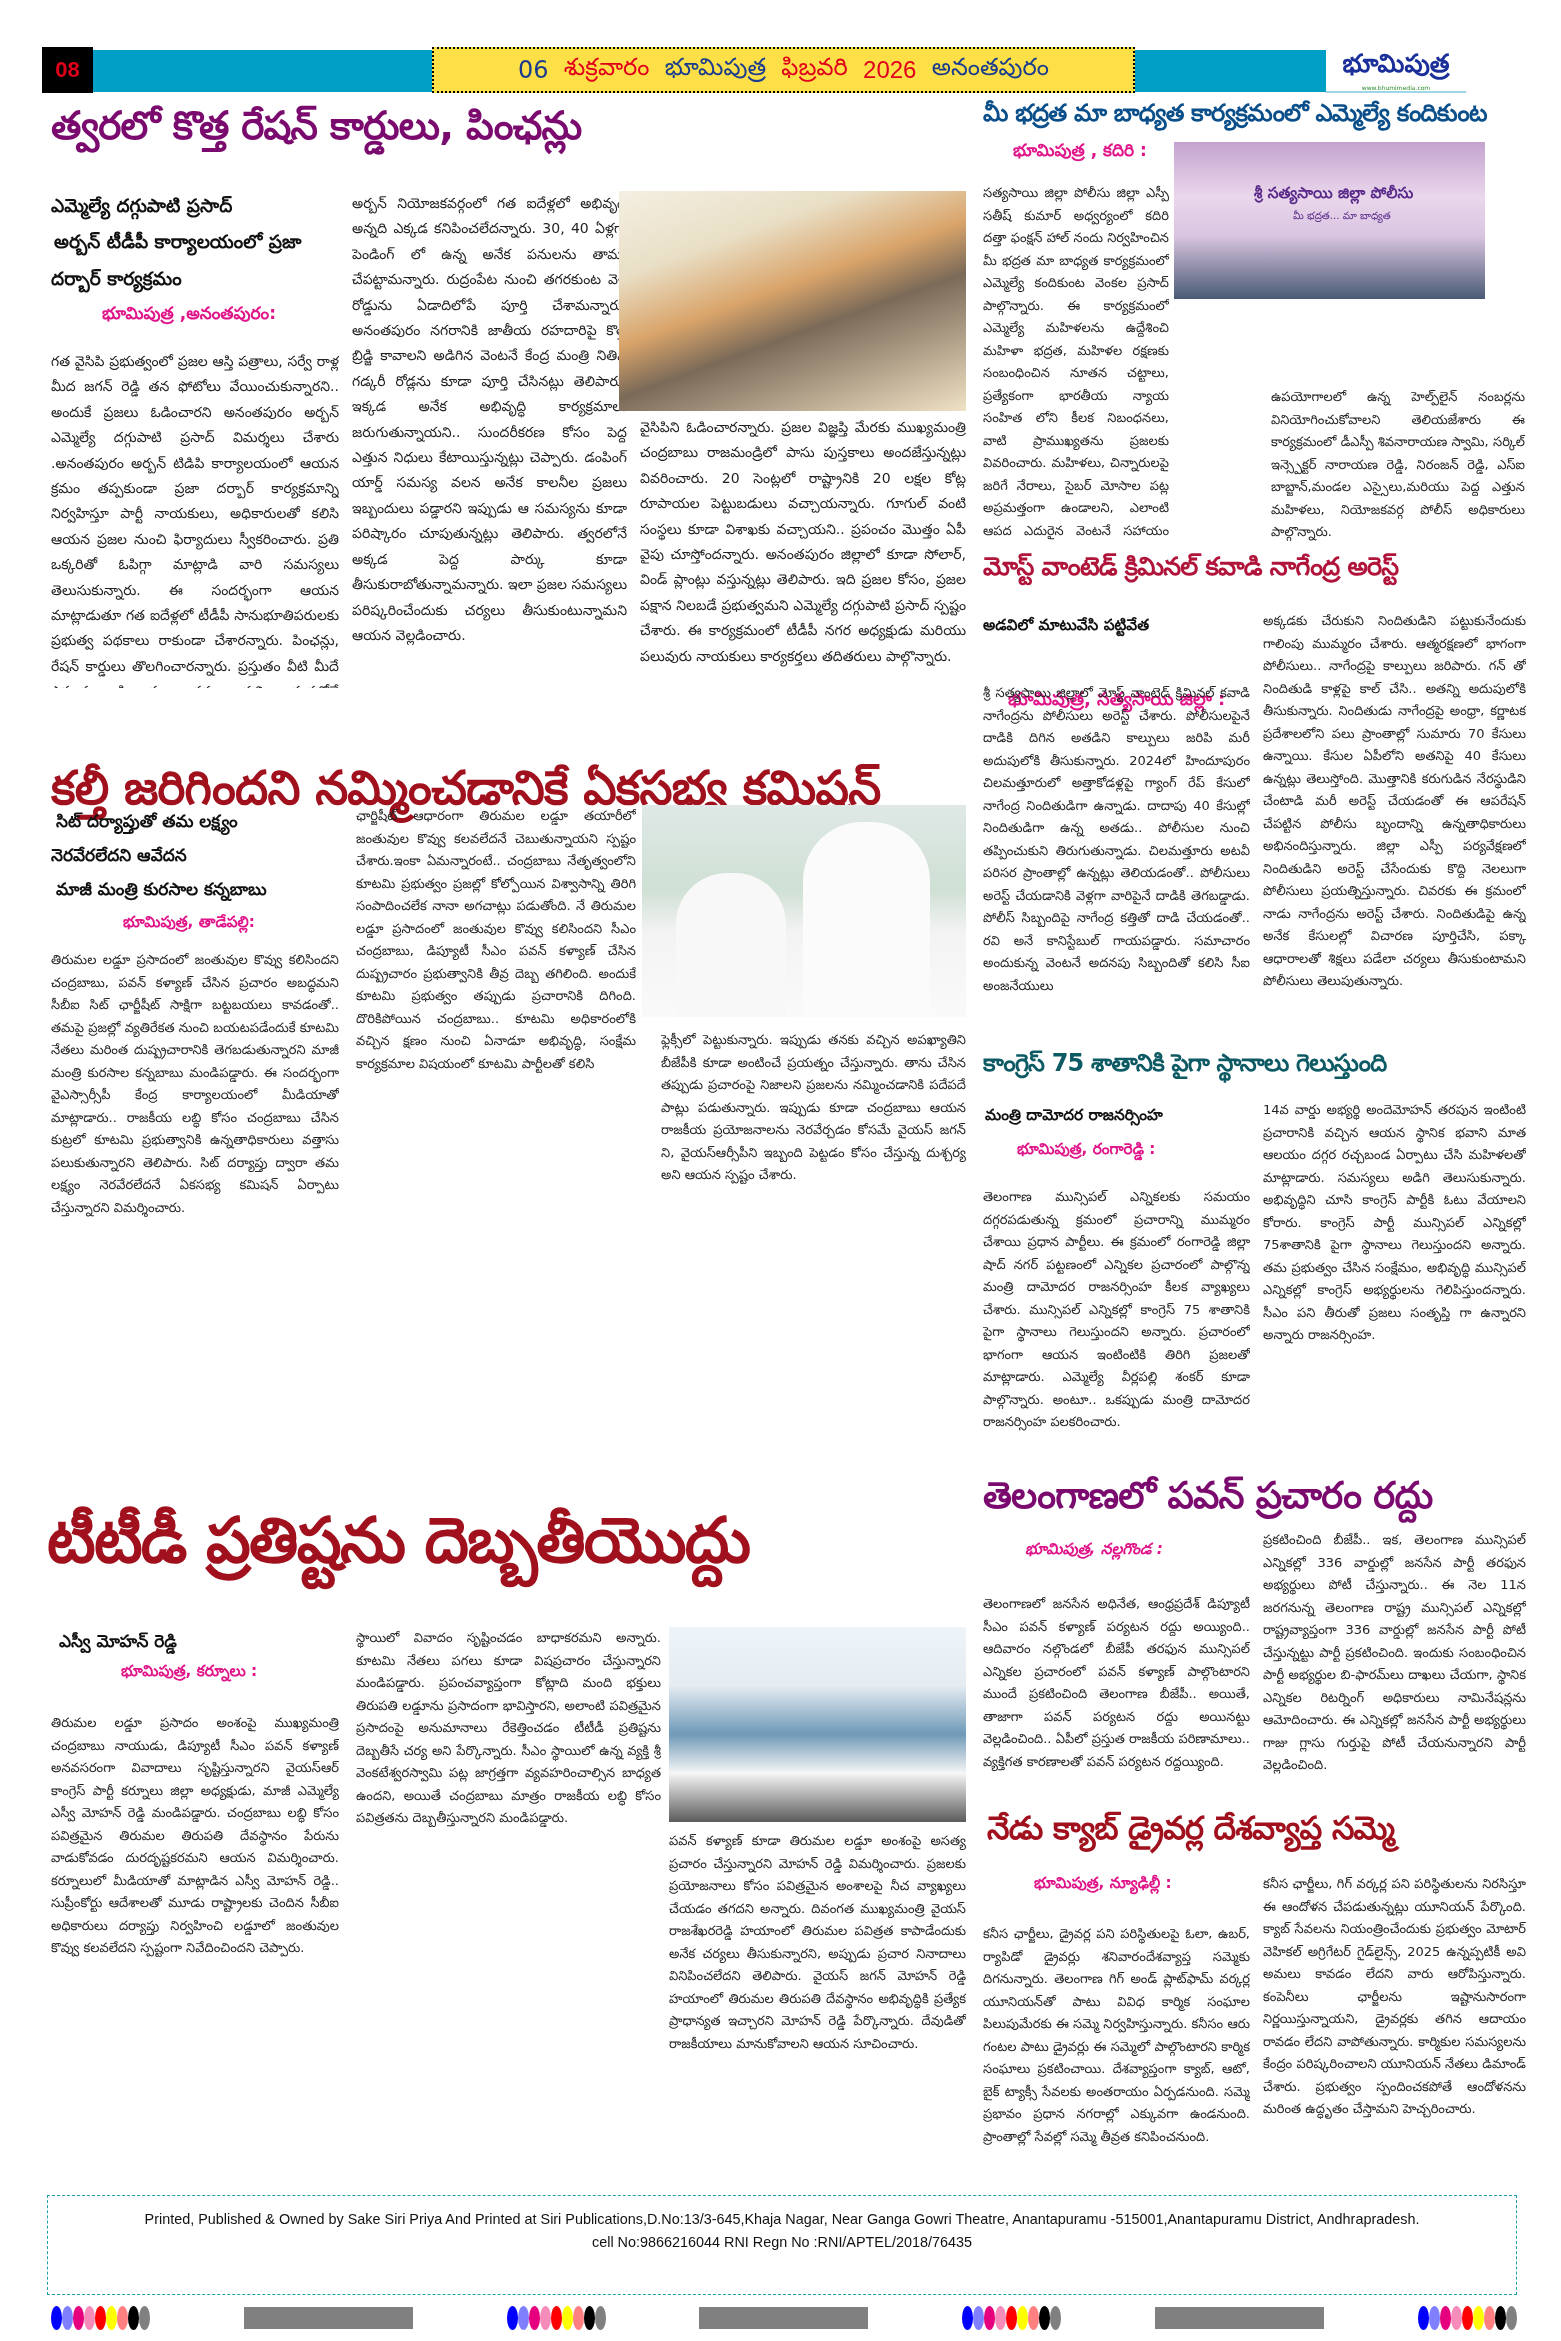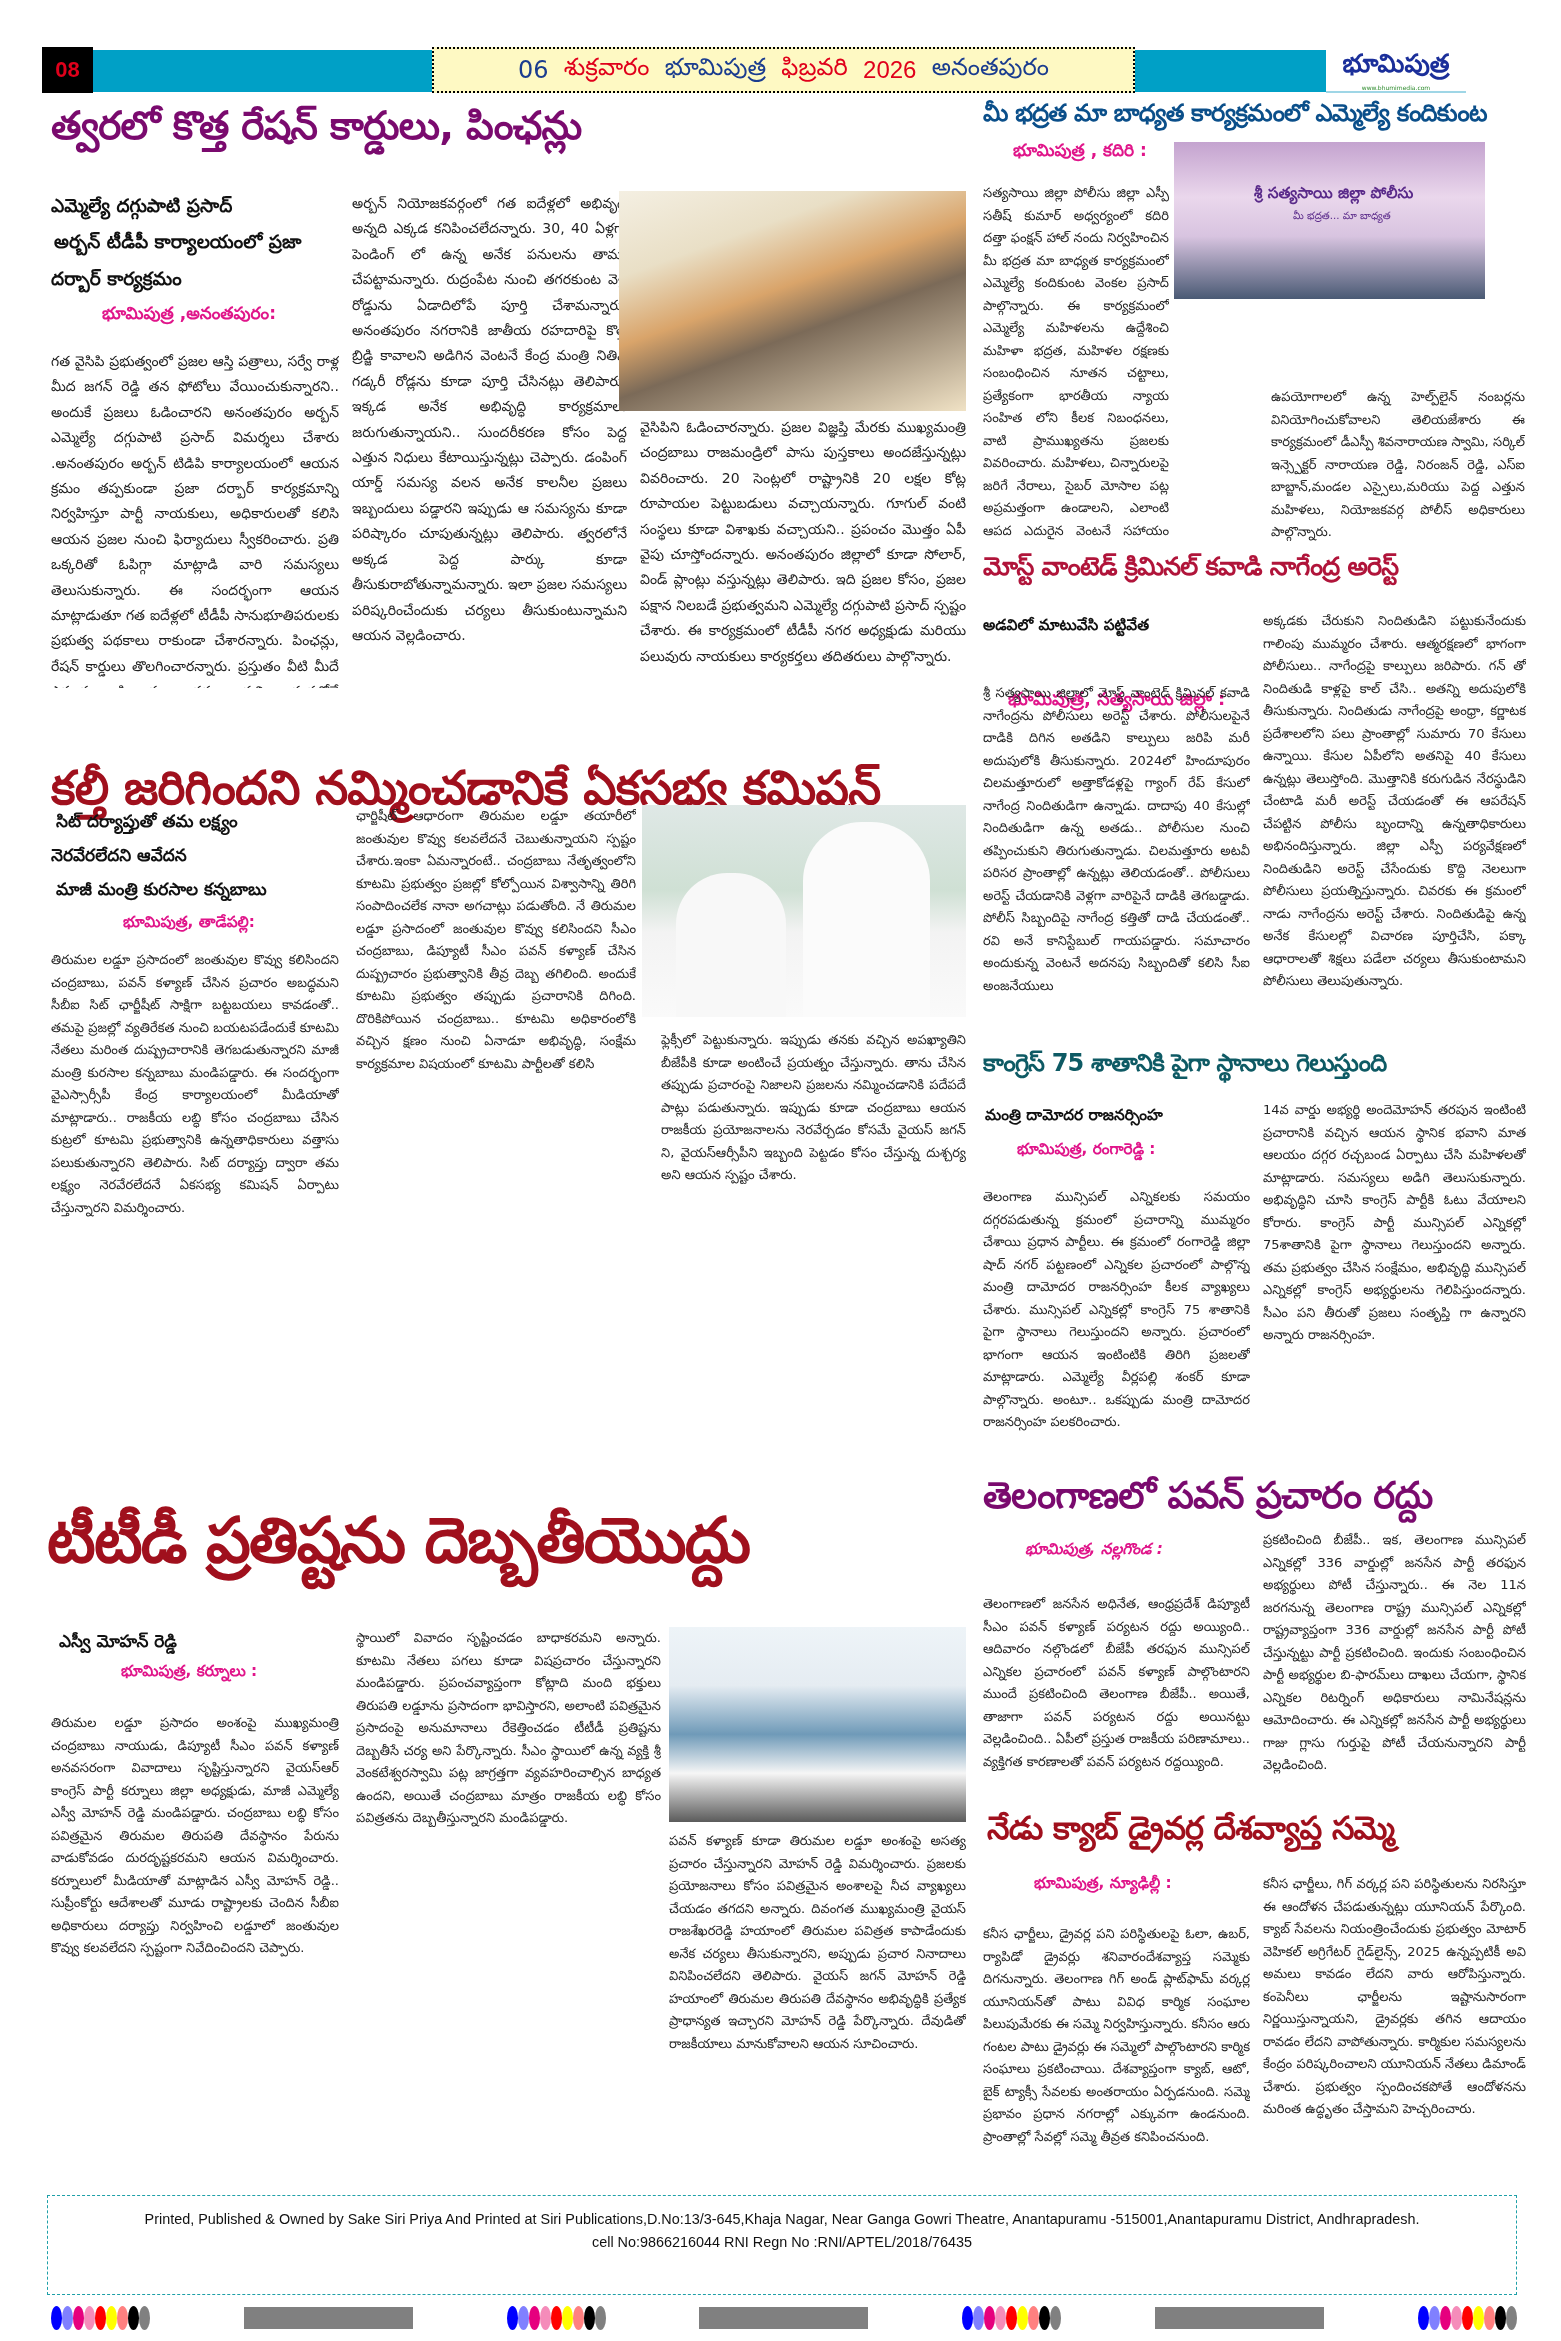--- a/index.html
+++ b/index.html
@@ -4,21 +4,21 @@
 <style>
   * { box-sizing: border-box; margin: 0; padding: 0; }
   html, body { width: 1562px; height: 2342px; background: #fff; overflow: hidden; }
   body { font-family: "DejaVu Sans", sans-serif; color: #111; position: relative; }
 
   
   .masthead { position: absolute; left: 42px; top: 47px; width: 1508px; height: 46px; }
   .mh-bar { position: absolute; top: 2.5px; height: 42px; background: #00a0c6; }
   .mh-page { position: absolute; left: 0; top: 0; width: 51px; height: 46px; border: 2.5px dotted #000; background: #000000;
              color: #e0001b; font: bold 22px "Liberation Sans", sans-serif; display: flex; align-items: center; justify-content: center; }
-  .mh-date { position: absolute; left: 390px; top: 0; width: 703px; height: 46px; border: 2.5px dotted #000; background: #fef9c3;
+  .mh-date { position: absolute; left: 390px; top: 0; width: 703px; height: 46px; border: 2.5px dotted #000; background: #fde047;
              display: flex; align-items: center; justify-content: center; gap: 15.3px; font: 24px "DejaVu Sans", sans-serif; }
   .mh-date .blue { color: #1a3c8f; }
   .mh-date .red { color: #e0001b; }
   .mh-logo { position: absolute; left: 1284px; top: 0; width: 140px; height: 46px; background: #fff; border-bottom: 2.5px solid #9fd6e6;
              color: #1b2f9a; font: bold 25.4px "DejaVu Sans", sans-serif; display: flex; flex-direction: column; align-items: center; justify-content: center; }
   .mh-logo small { font-size: 6px; color: #2b8a2b; font-weight: normal; }
 
   
   .hl { position: absolute; font-family: "DejaVu Sans", sans-serif; font-weight: bold; white-space: nowrap; letter-spacing: -0.8px; }
   .hl-purple { color: #7a0a6e; }

